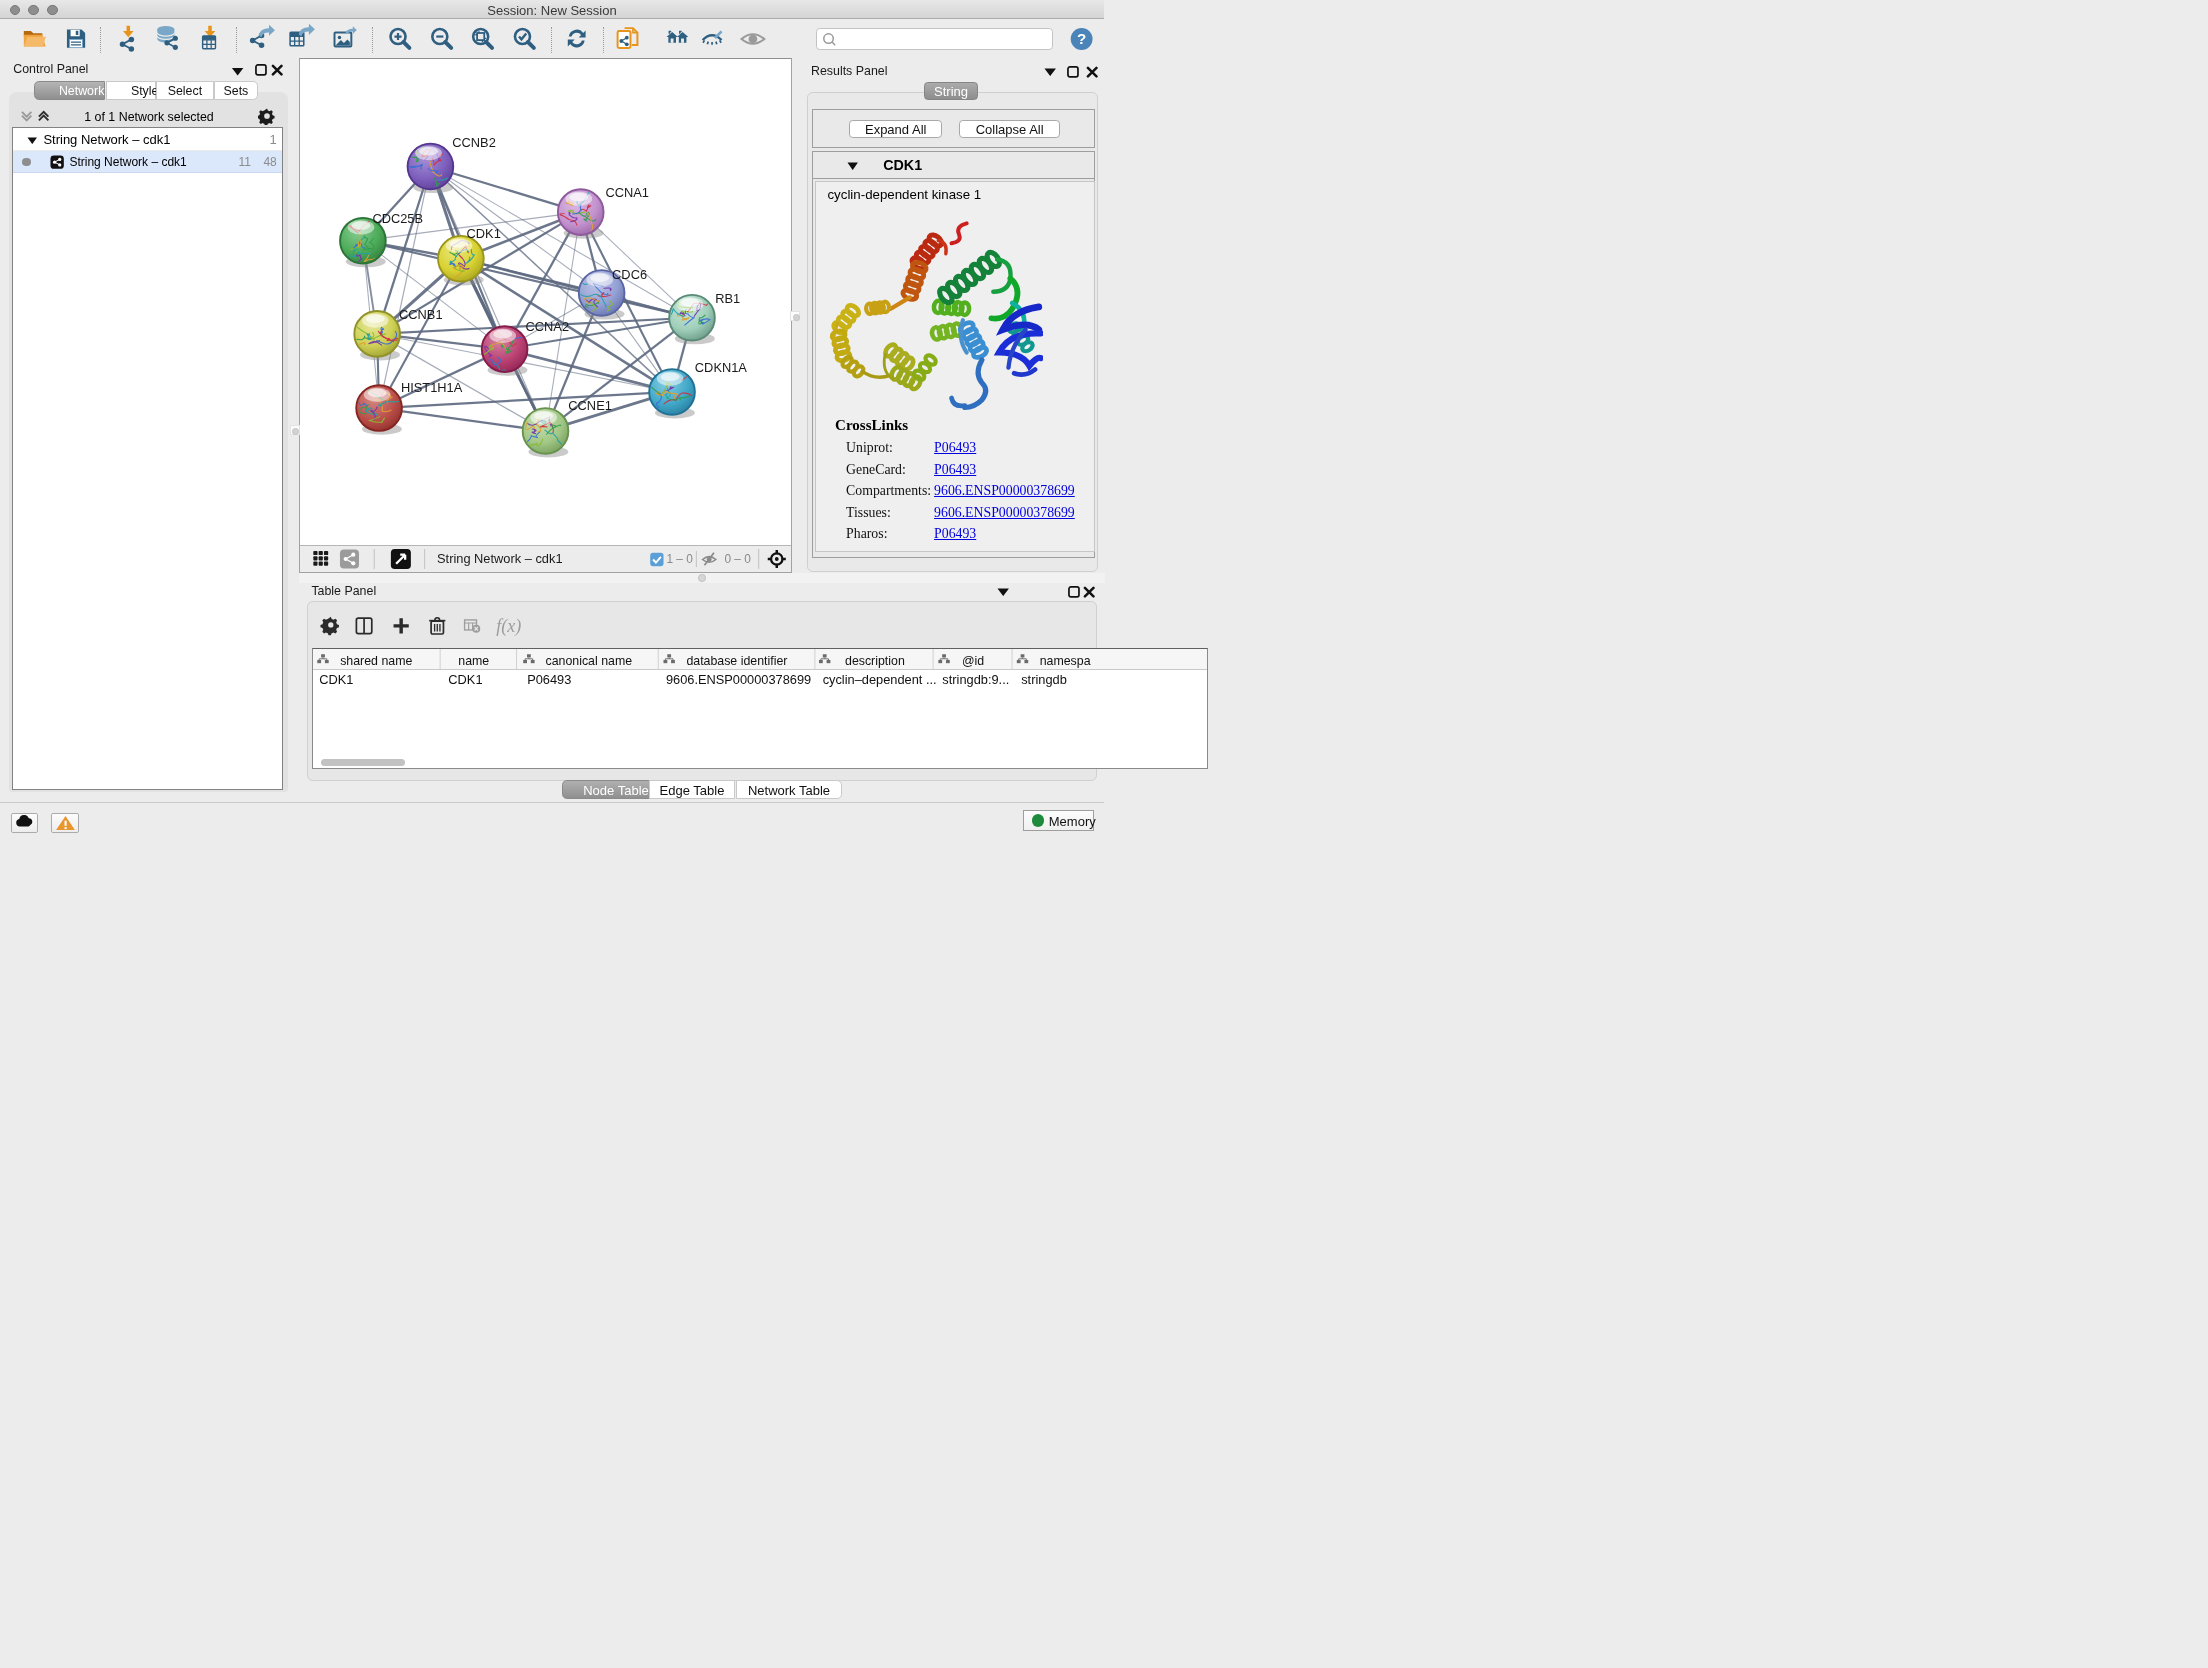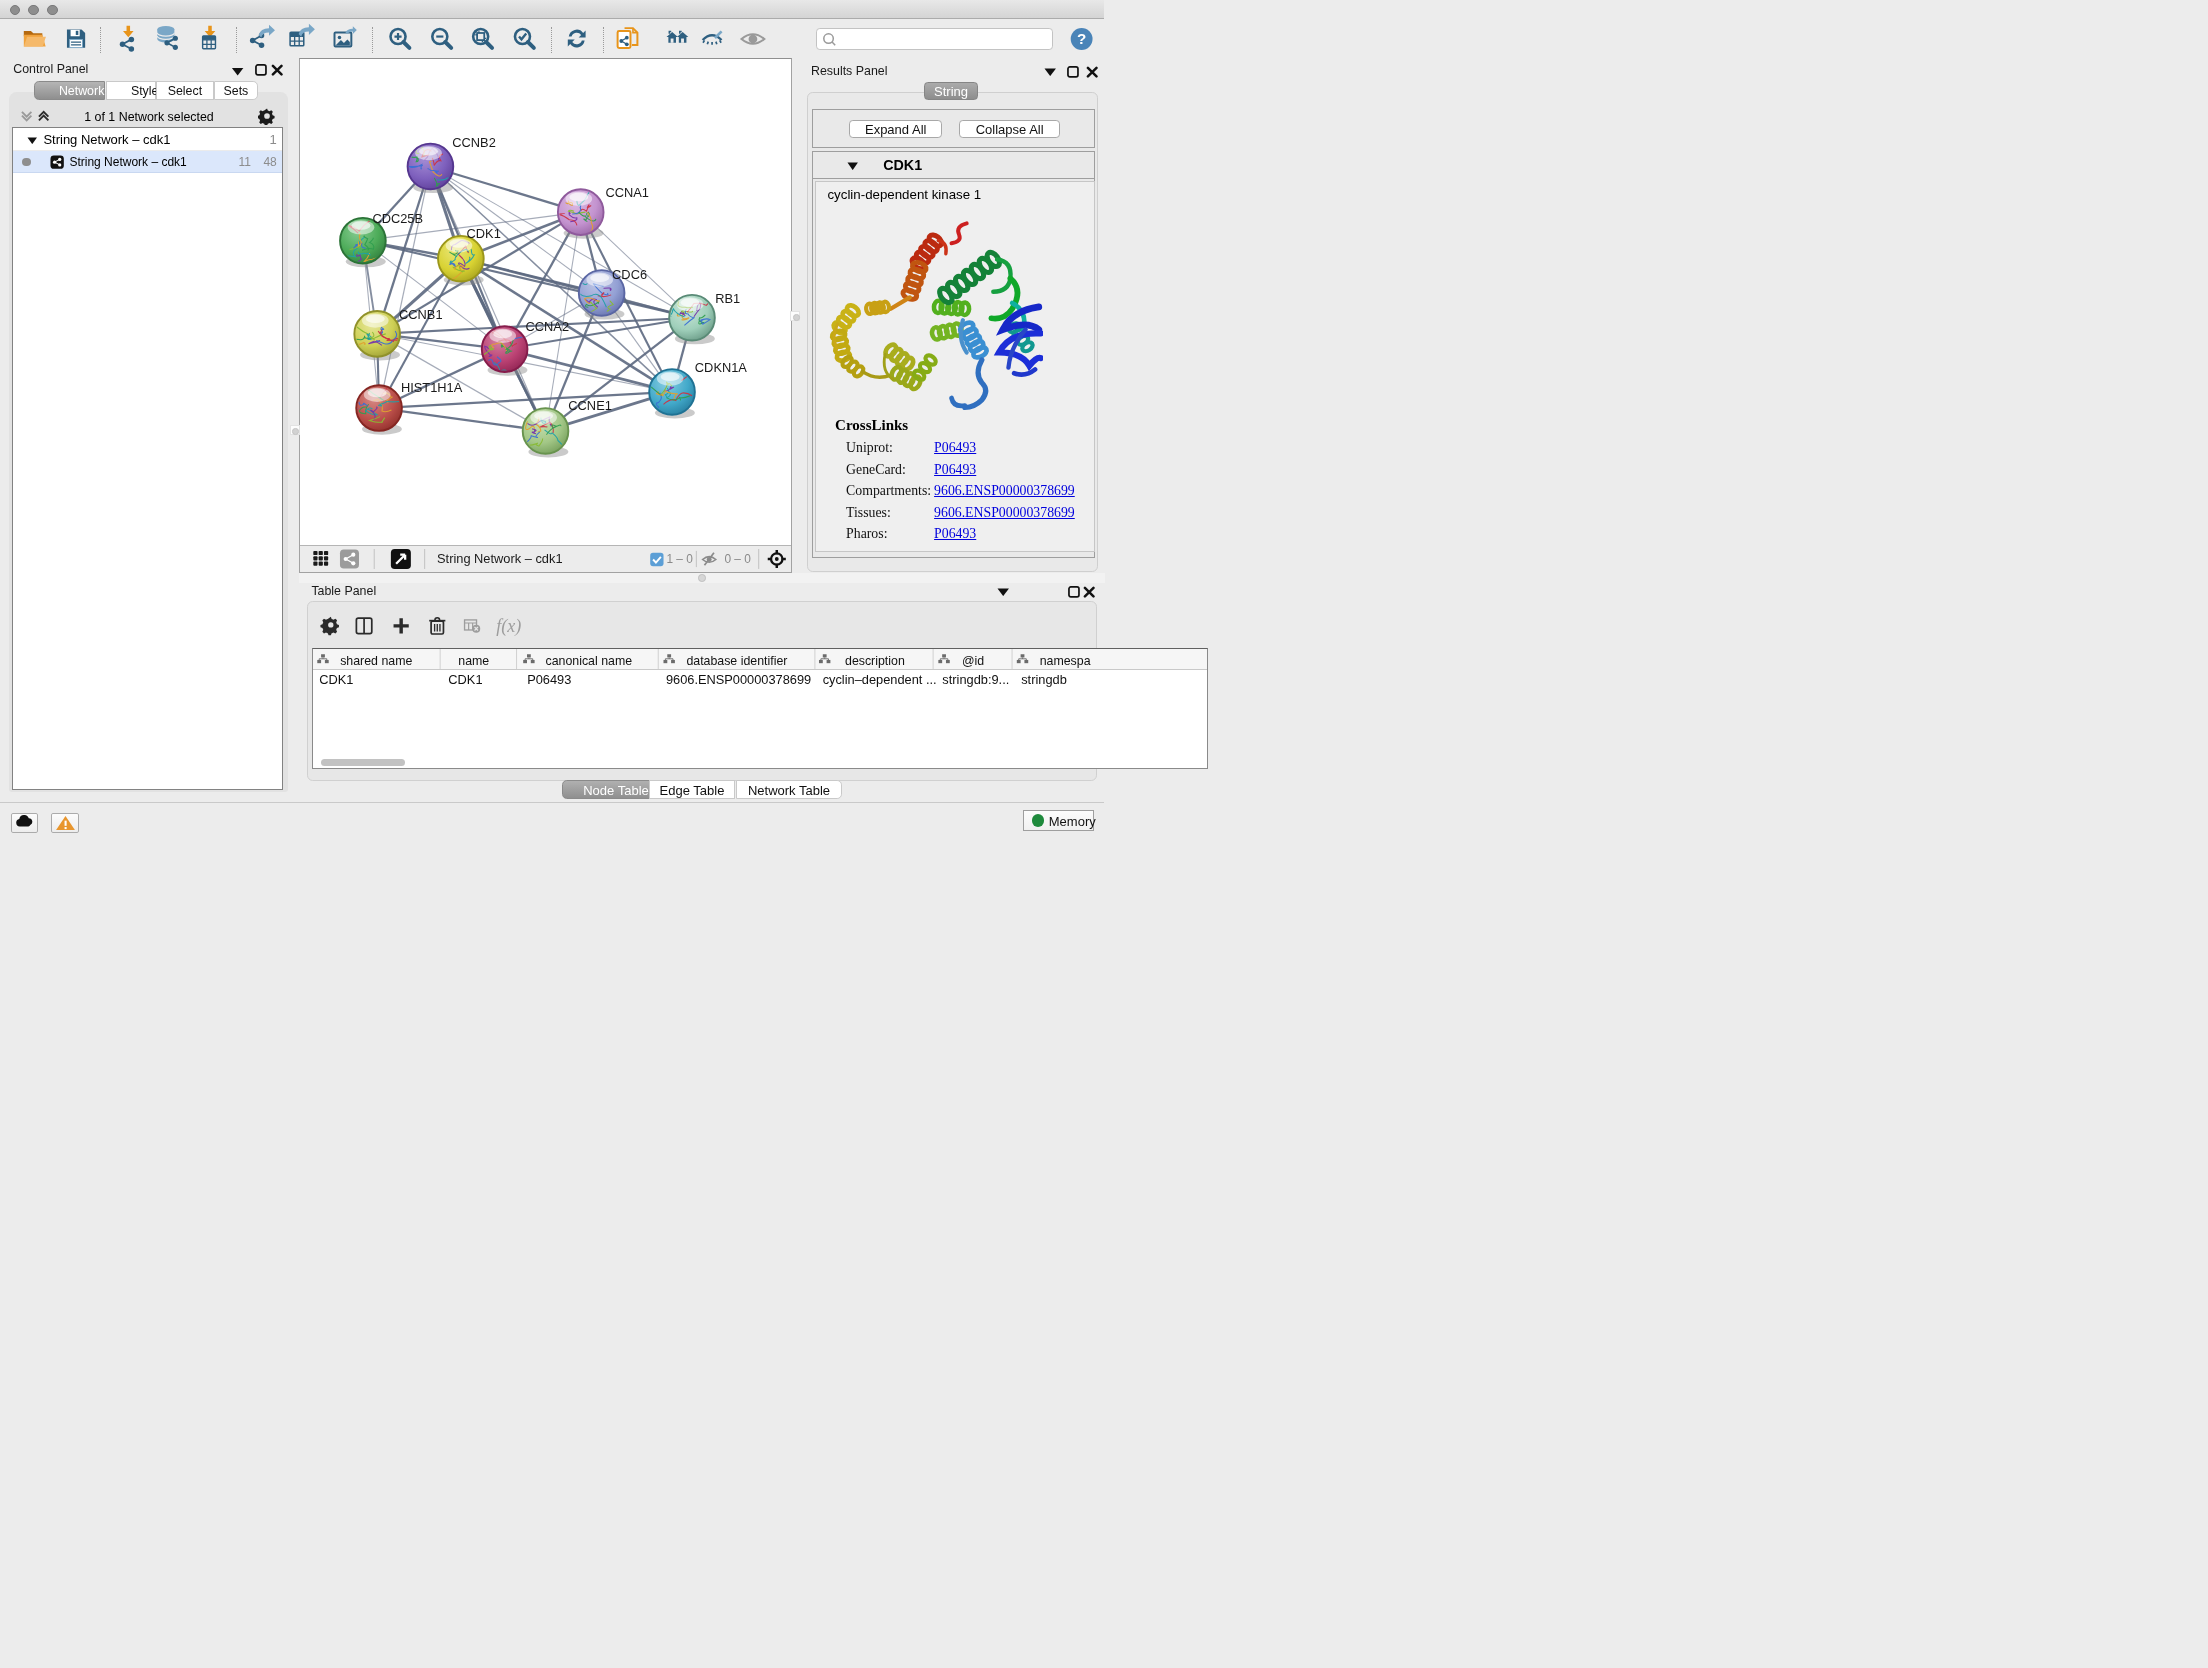--- a/index.html
+++ b/index.html
@@ -49,20 +49,21 @@
 .statusbar { position:absolute; left:0; top:802px; width:1104px; height:32px; background:#ececec; border-top:1px solid #c9c9c9; }
 .sbtn { position:absolute; top:9.5px; width:27.6px; height:20px; background:linear-gradient(#fcfcfc,#ededed); border:1px solid #ababab; border-radius:1.9px; }
 .membtn { position:absolute; left:1023px; top:6.7px; width:71px; height:21px; background:linear-gradient(#fcfcfc,#f0f0f0); border:1px solid #9e9e9e; font-size:13px; color:#111; white-space:nowrap; }
 </style>
 </head>
 <body>
 <div class="titlebar">
   <div class="tl" style="left:9.5px;"></div>
   <div class="tl" style="left:28px;"></div>
   <div class="tl" style="left:47px;"></div>
+  <div class="title">Session: New Session</div>
 </div>
 <div class="toolbar">
 <svg width="1104" height="38" style="position:absolute;left:0;top:0;" viewBox="0 0 1161 40">
       <g transform="translate(23,7) scale(1.0)">
         <path d="M1.5 4.5 H9 L11.5 7 H21 V10 H1.5 Z" fill="#b5690f"></path>
         <path d="M1.5 21 V8.5 H21 L24.5 21 Z" fill="#f0a23c"></path>
         <path d="M1.5 21 L5 10.5 H24.8 L21.5 21 Z" fill="#f5b96a"></path>
       </g>
       <g transform="translate(68,8) scale(0.9583333333333334)">
         <path d="M2 2 H18 L22 6 V22 H2 Z" fill="#2e5f80"></path>

